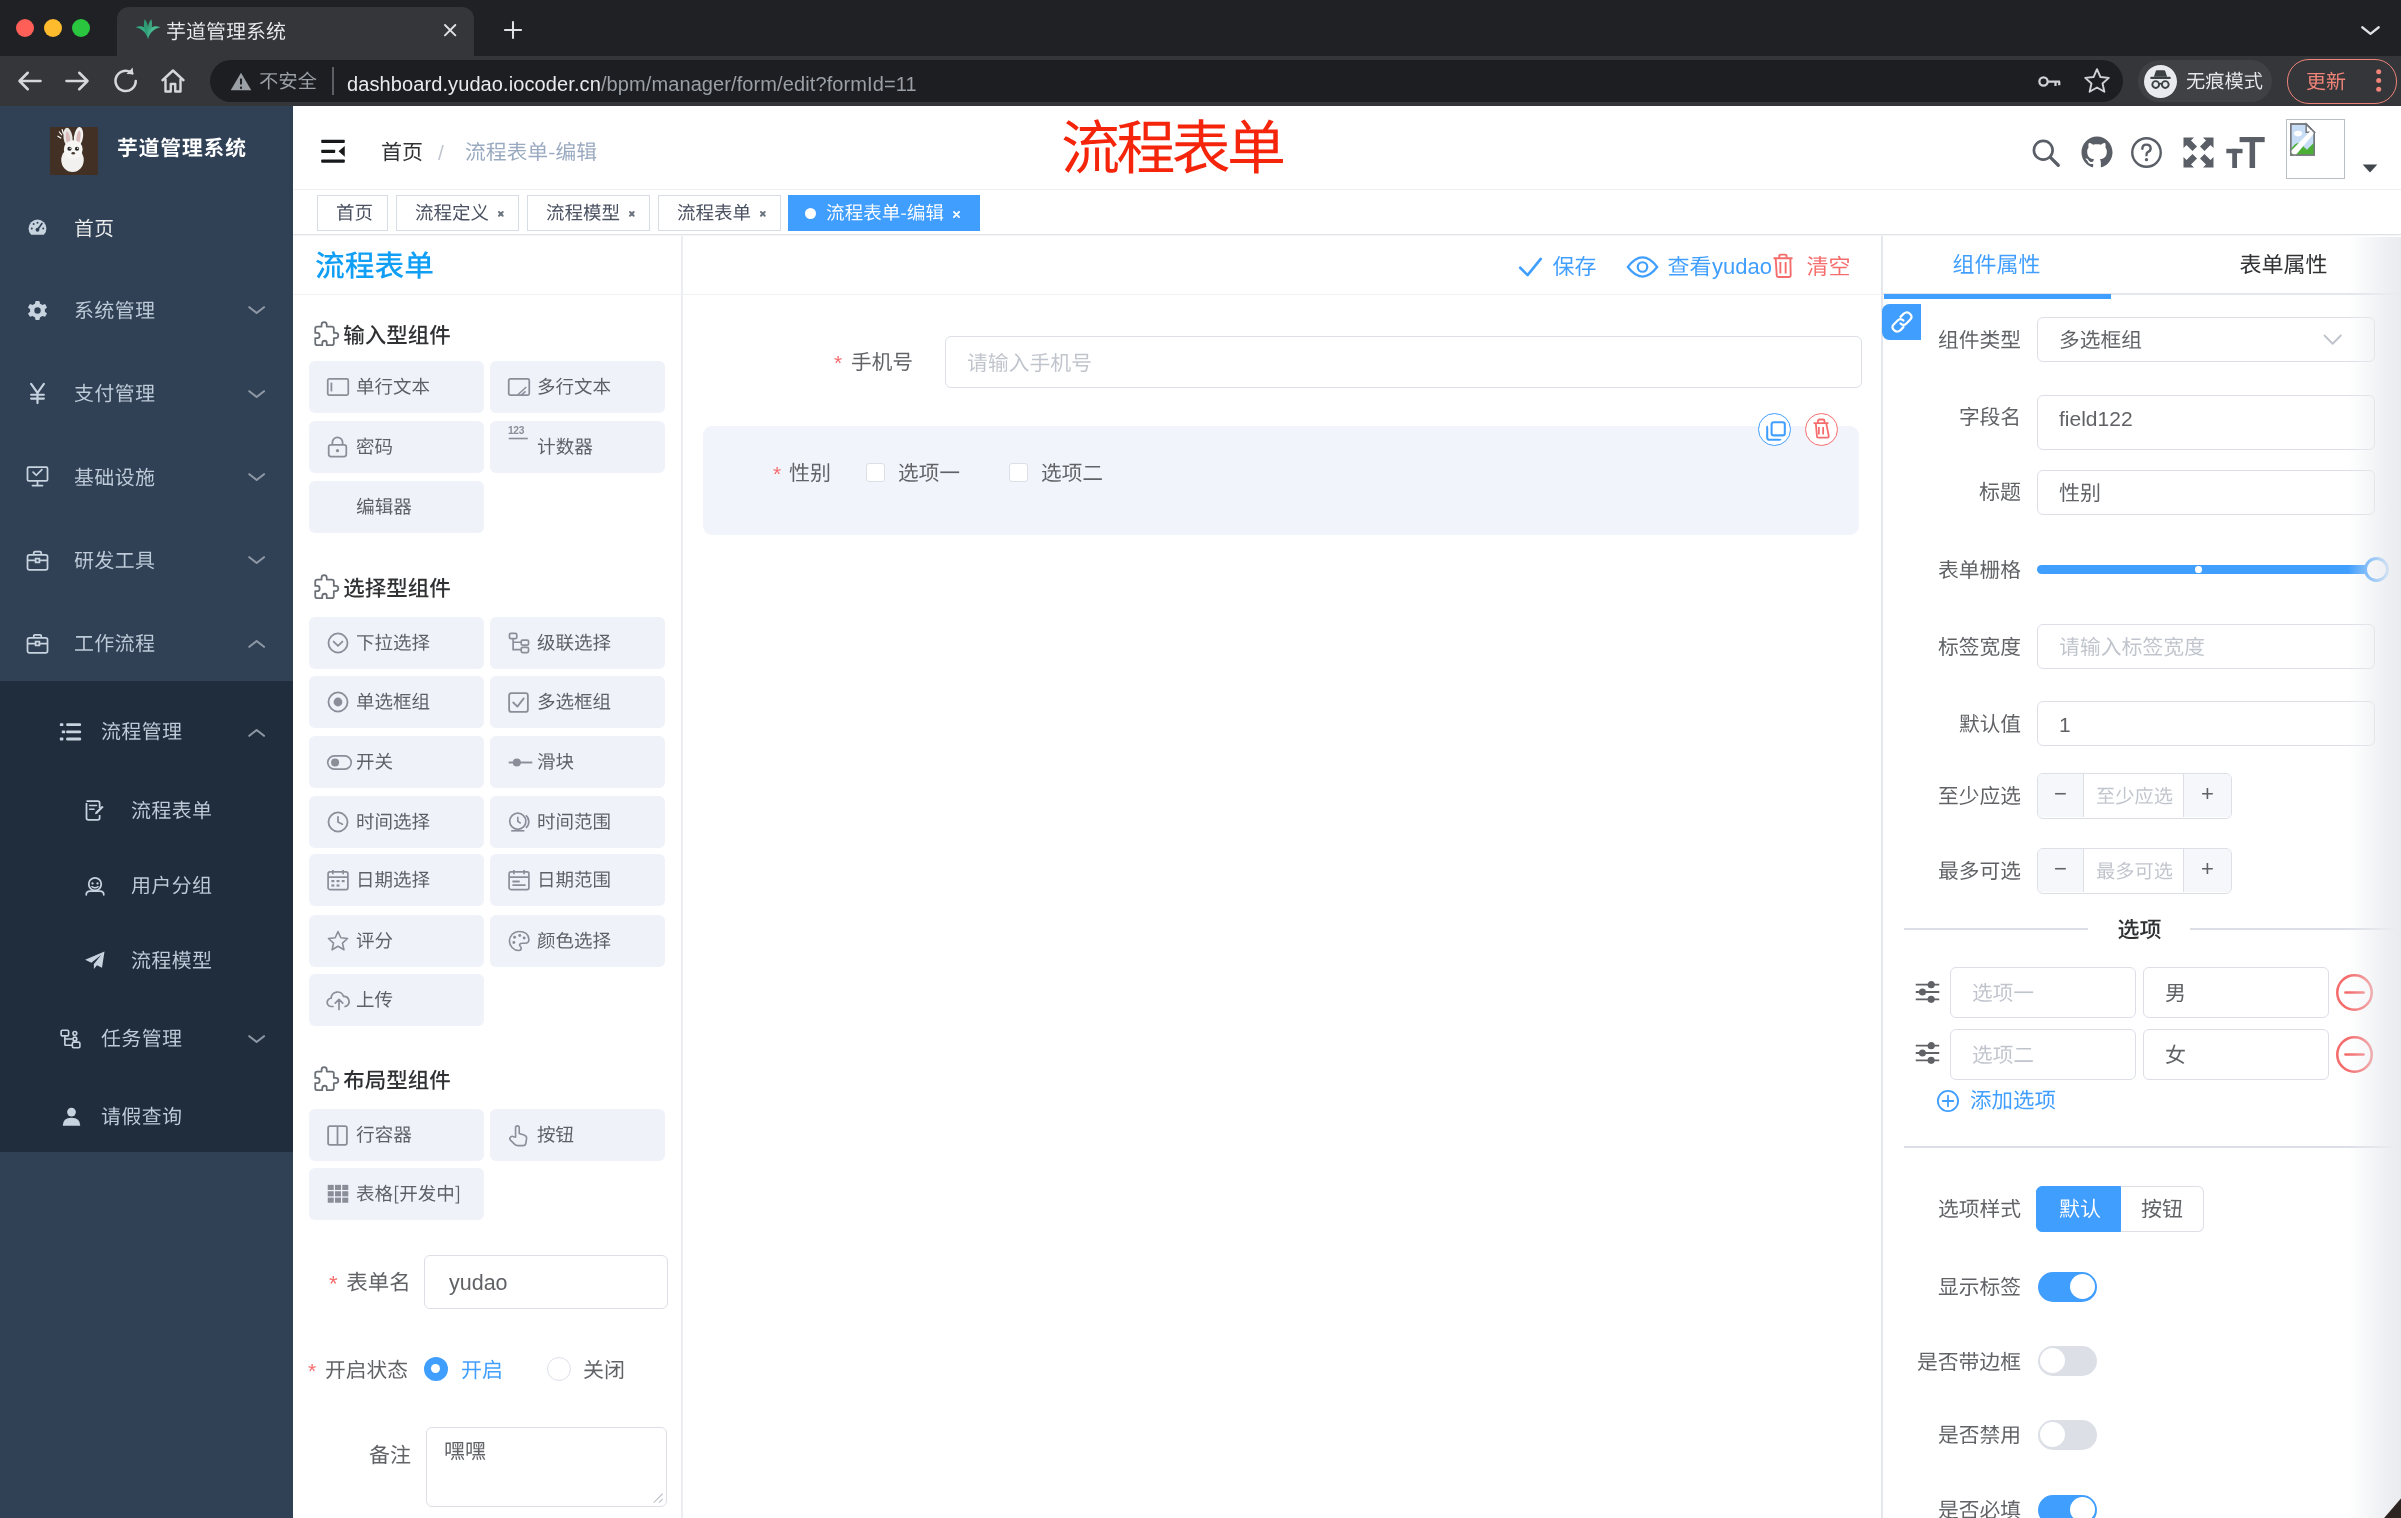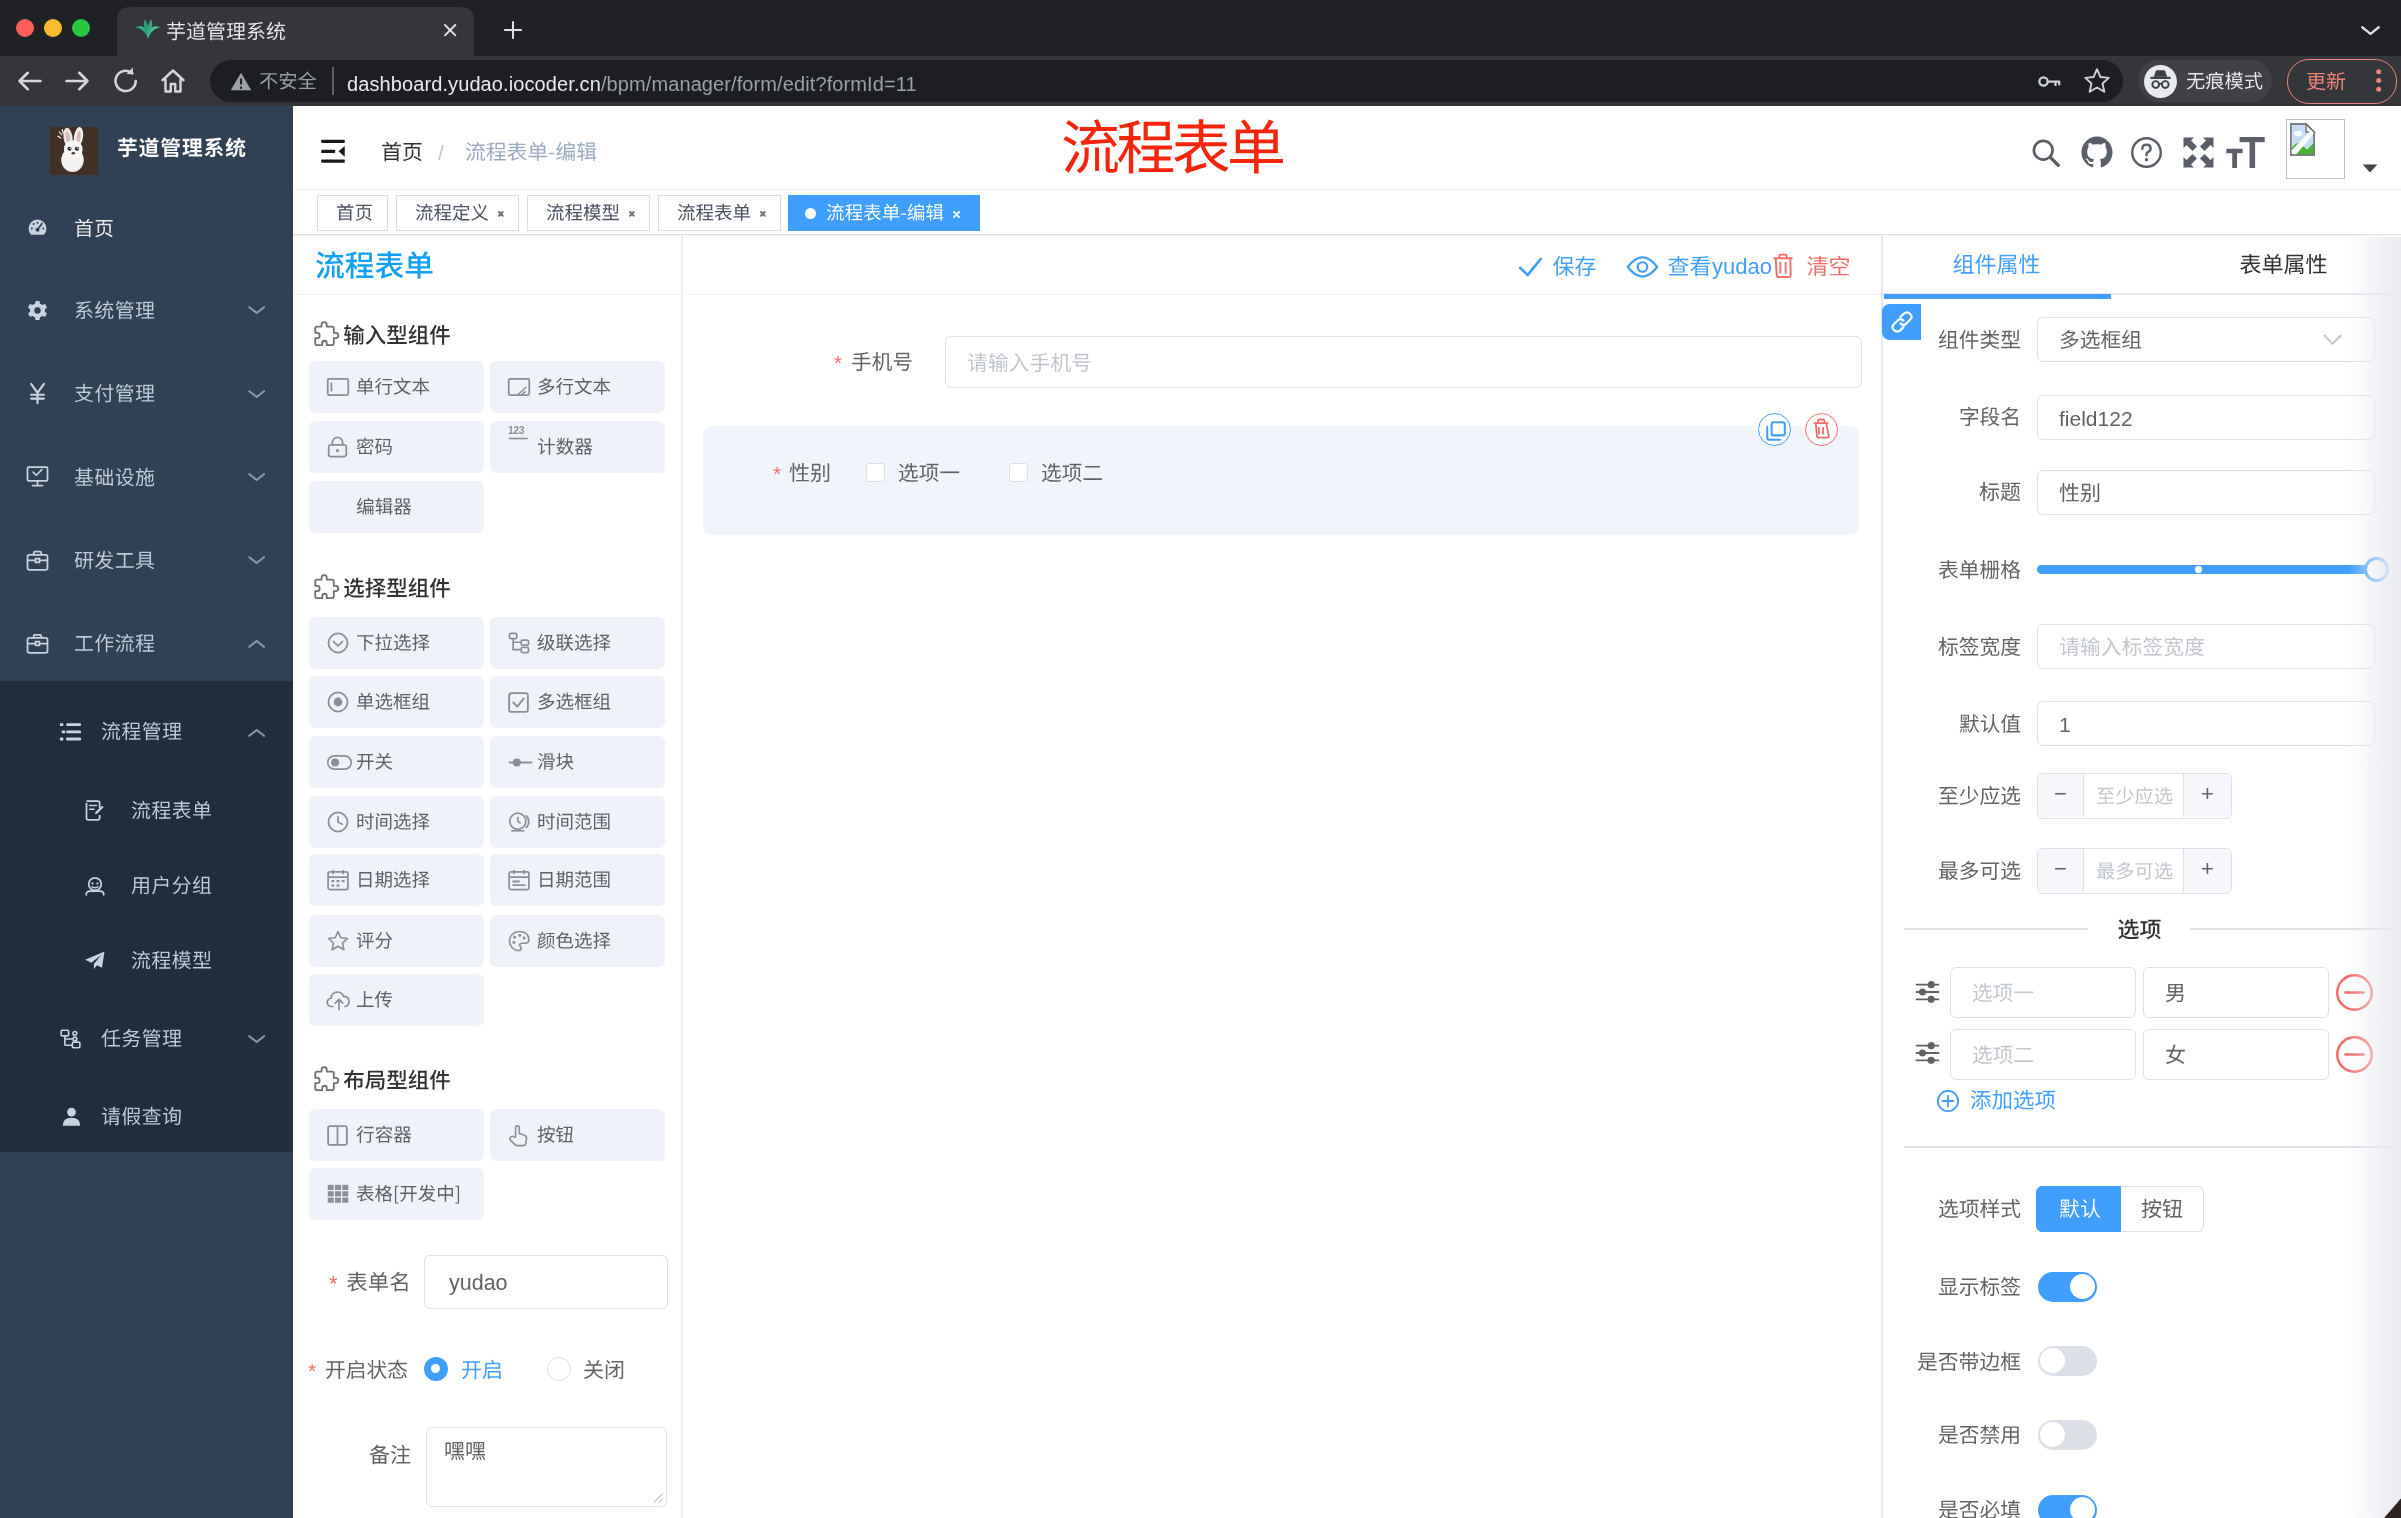--- a/index.html
+++ b/index.html
@@ -1318,21 +1318,21 @@
   </div>
 <div style="position:absolute;left:1959px;top:406px;">
     <svg width="62" height="21" viewBox="0 0 84.0 28" style="overflow:visible" fill="#606266">
       <g transform="translate(0 24.6) scale(0.028000 -0.028000)">
         <use href="#gr5b57" x="0.0"></use>
         <use href="#gr6bb5" x="1000.0"></use>
         <use href="#gr540d" x="2000.0"></use>
       </g>
     </svg>
   </div>
-<div style="position:absolute;left:2037px;top:395px;width:338px;height:45px;border:1.5px solid #dcdfe6;border-radius:6px;background:#fff">
+<div style="position:absolute;left:2037px;top:395px;width:338px;height:55px;border:1.5px solid #dcdfe6;border-radius:6px;background:#fff">
     <div style="position:absolute;left:21px;top:11px;"><span style="font-size:21px;color:#606266">field122</span></div>
   </div>
 <div style="position:absolute;left:1979px;top:481px;">
     <svg width="42" height="21" viewBox="0 0 56.0 28" style="overflow:visible" fill="#606266">
       <g transform="translate(0 24.6) scale(0.028000 -0.028000)">
         <use href="#gr6807" x="0.0"></use>
         <use href="#gr9898" x="1000.0"></use>
       </g>
     </svg>
   </div>

